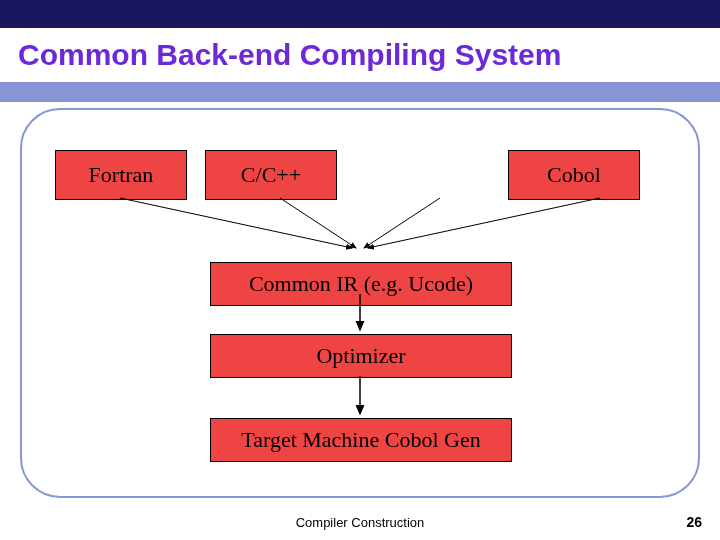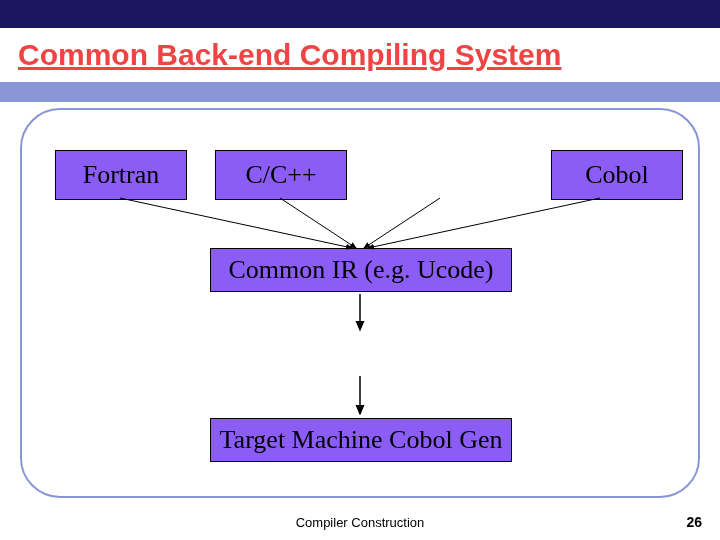--- a/index.html
+++ b/index.html
@@ -23,22 +23,21 @@
     width: 100%;
     height: 28px;
     background: #1a1760;
   }
   .title {
     position: absolute;
     left: 18px;
     top: 38px;
     font-size: 30px;
     font-weight: bold;
-    text-decoration: underline;
-    color: #ef4444;
+    color: #6d28d9;
     font-family: Arial, Helvetica, sans-serif;
   }
   .ribbon {
     position: absolute;
     left: 0;
     top: 82px;
     width: 100%;
     height: 20px;
     background: #8896d6;
   }
@@ -47,24 +46,24 @@
     left: 20px;
     top: 108px;
     width: 680px;
     height: 390px;
     border: 2px solid #8896d6;
     border-radius: 40px;
     box-sizing: border-box;
   }
   .box {
     position: absolute;
-    background: #8b5cf6;
+    background: #ef4444;
     border: 1.5px solid #000;
     text-align: center;
-    font-size: 26px;
+    font-size: 22px;
     line-height: 1;
     display: flex;
     align-items: center;
     justify-content: center;
     padding: 0;
   }
   .lang {
     top: 150px;
     width: 130px;
     height: 48px;
@@ -103,24 +102,25 @@
 </head>
 <body>
 
 <div class="slide">
   <div class="topbar"></div>
   <div class="title">Common Back-end Compiling System</div>
   <div class="ribbon"></div>
   <div class="bubble"></div>
 
   <div class="box lang" style="left:55px">Fortran</div>
-  <div class="box lang" style="left:215px">C/C++</div>
-  <div class="box lang" style="left:551px">Cobol</div>
+  <div class="box lang" style="left:205px">C/C++</div>
+  <div class="box lang" style="left:508px">Cobol</div>
 
-  <div class="box mid" style="top:248px">Common IR (e.g. Ucode)</div>
+  <div class="box mid" style="top:262px">Common IR (e.g. Ucode)</div>
+  <div class="box mid" style="top:334px">Optimizer</div>
   <div class="box mid" style="top:418px">Target Machine Cobol Gen</div>
 
   <svg class="arrows">
     <defs>
       <marker id="ah" markerWidth="8" markerHeight="8" refX="6" refY="3" orient="auto">
         <path d="M0,0 L7,3 L0,6 Z" fill="#000"></path>
       </marker>
     </defs>
 
     <line x1="120" y1="198" x2="352" y2="248" stroke="#000" stroke-width="1" marker-end="url(#ah)"></line>

